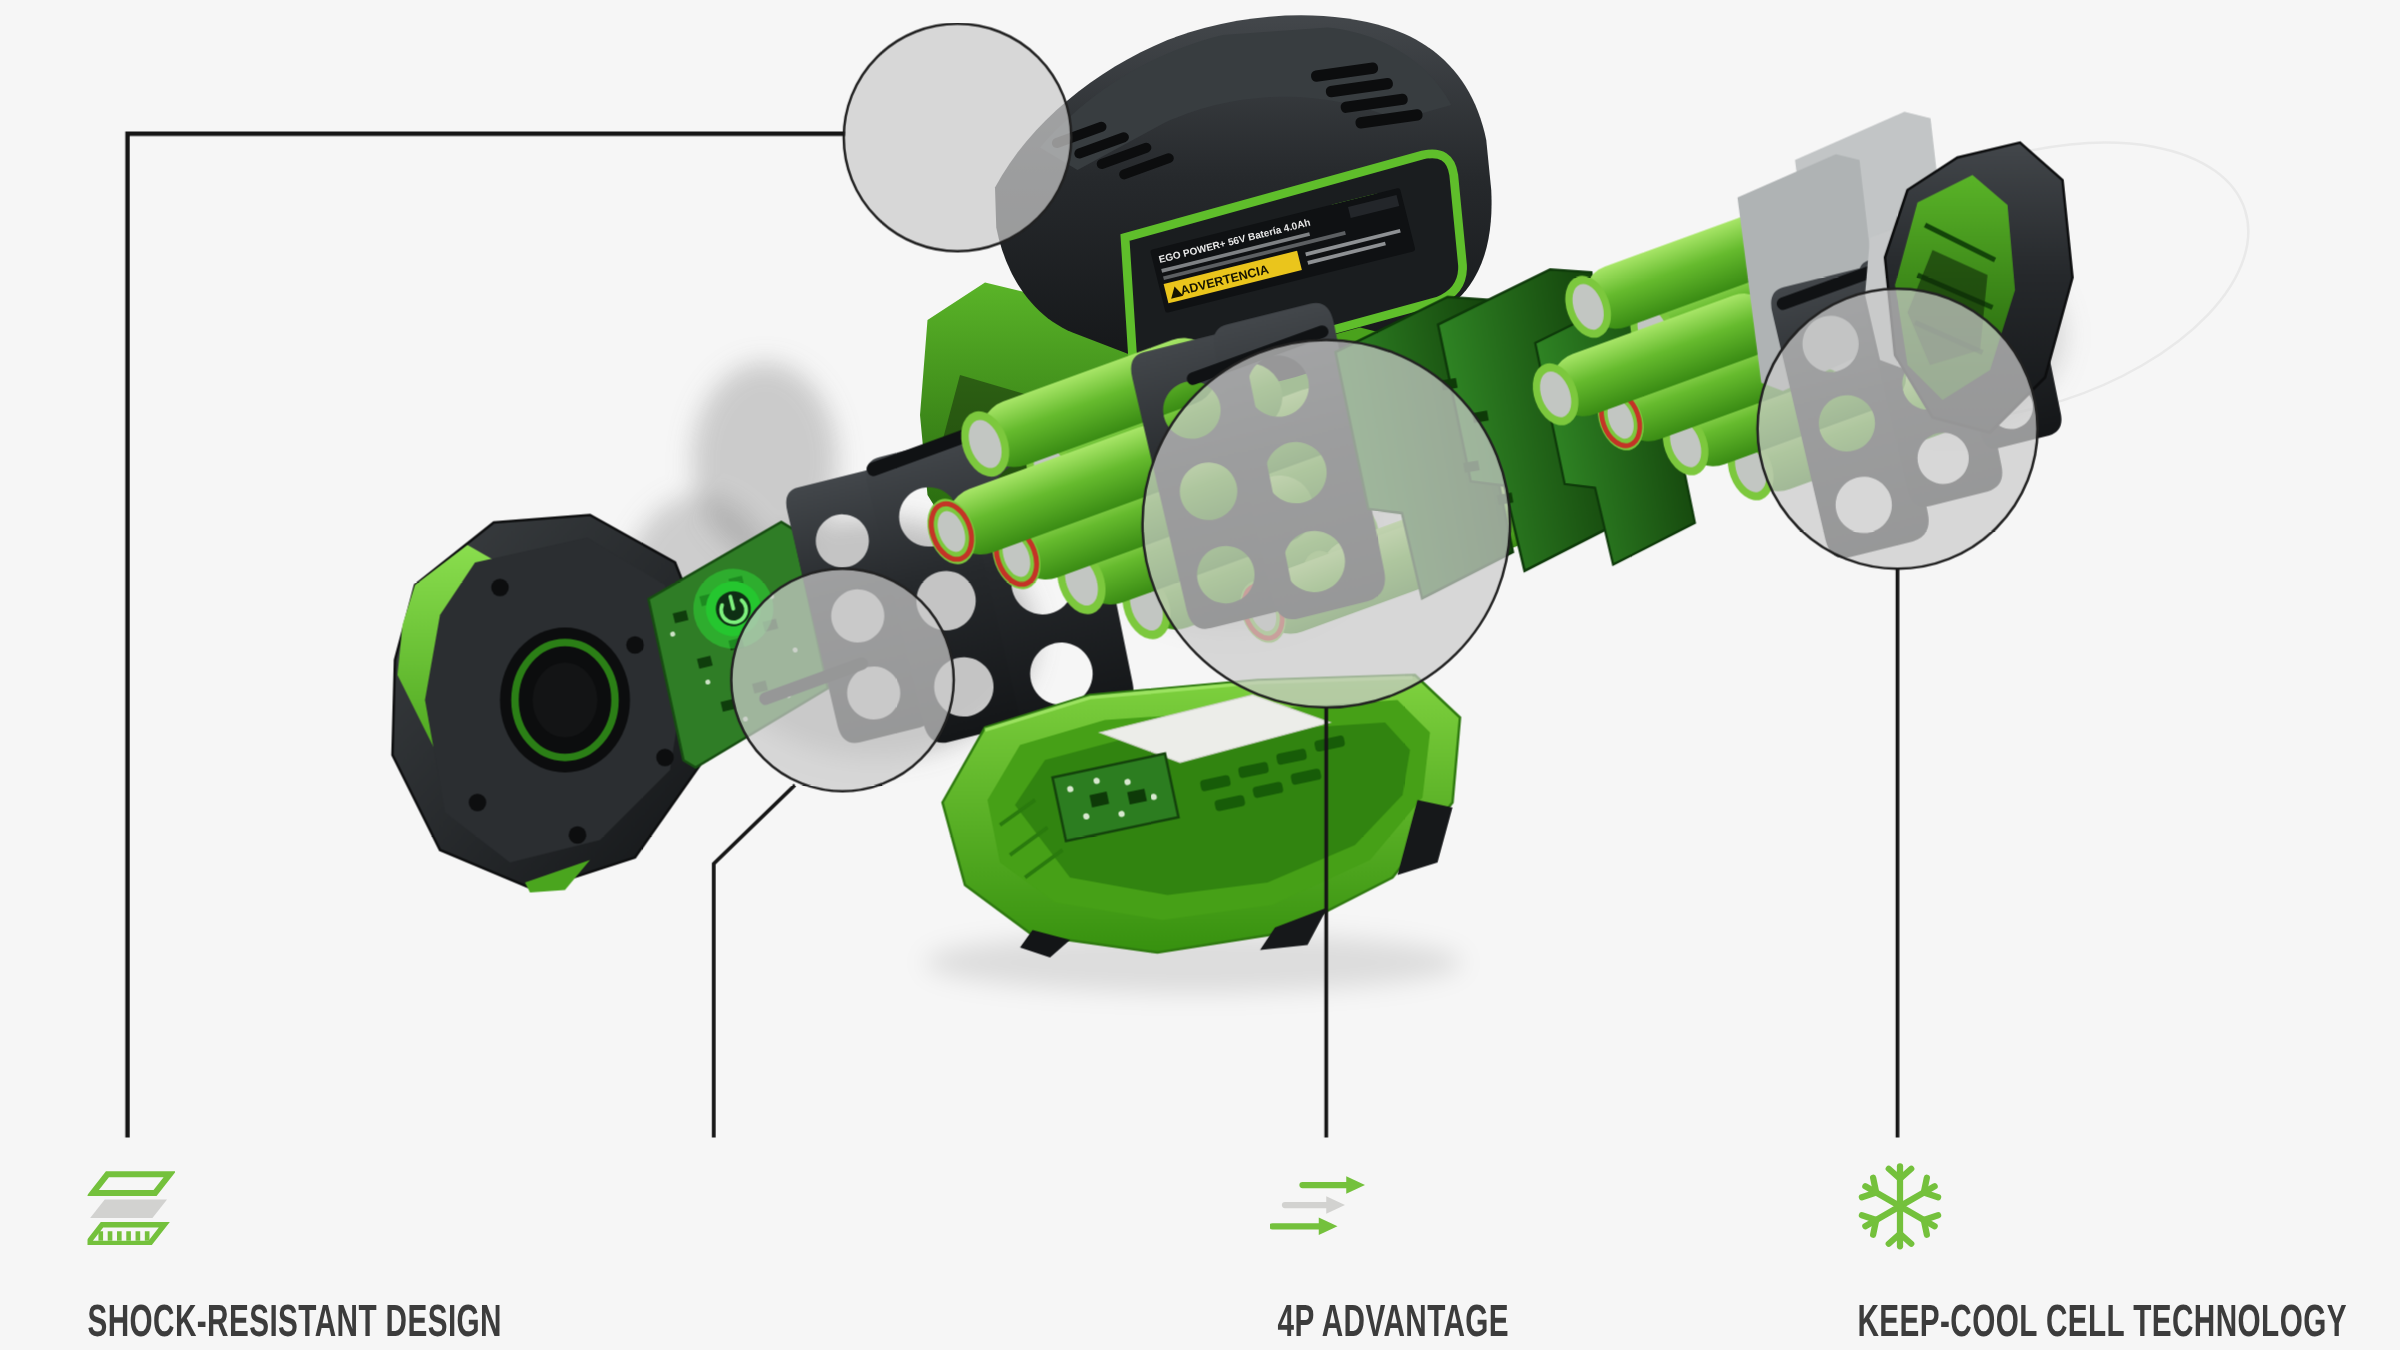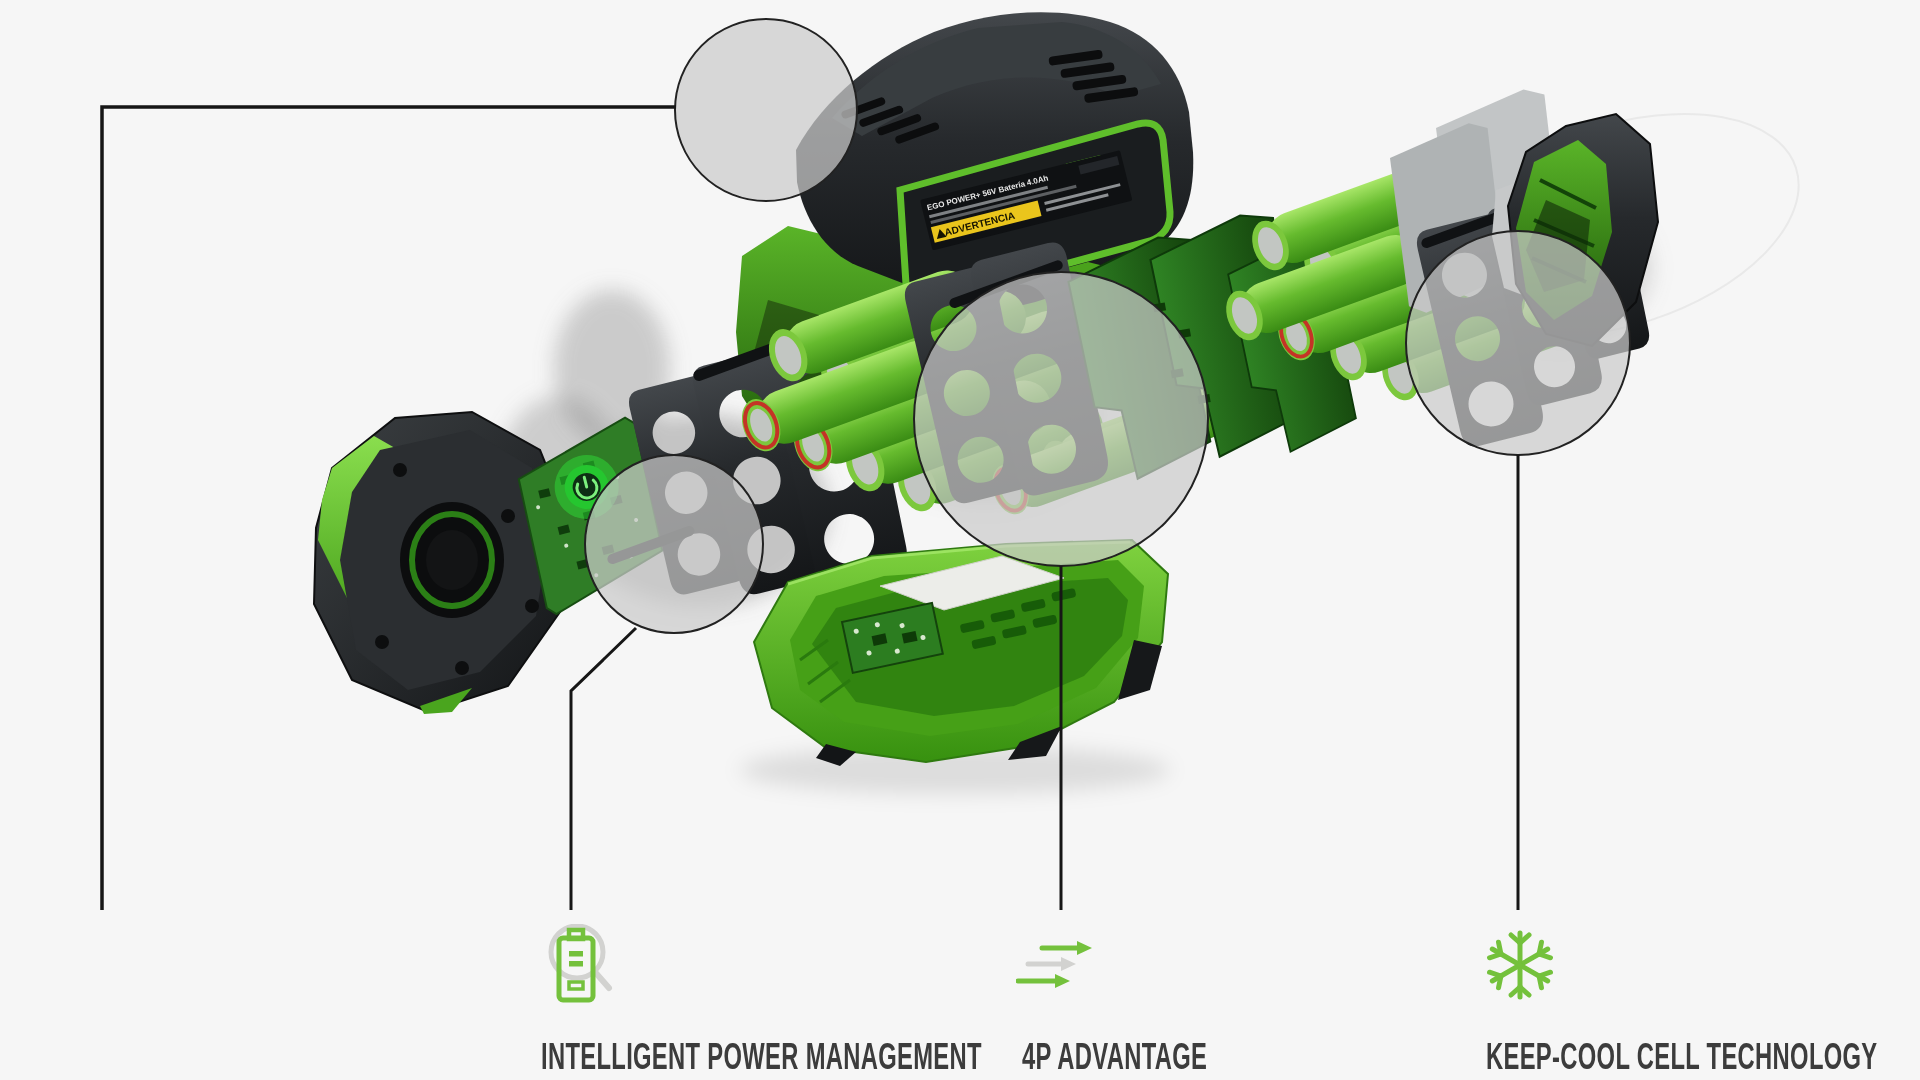--- a/index.html
+++ b/index.html
@@ -283,33 +283,37 @@
   </g>
 
   <g stroke="#161616" fill="none">
     <path stroke-width="3.5" d="M676 107 L102 107 L102 910"></path>
     <path stroke-width="3" d="M636 628 L571 691 L571 910"></path>
     <path stroke-width="3" d="M1061 566 L1061 910"></path>
     <path stroke-width="3" d="M1518 455 L1518 910"></path>
   </g>
 </svg>
 
-
-<div class="feature" style="left:541px;top:924px;width:470px;height:152px;">
-  <svg class="feature-icon" width="80" height="86" viewBox="0 0 80 86">
-    <circle cx="36" cy="28" r="26" fill="none" stroke="#d2d2d0" stroke-width="5"></circle>
-    <line x1="54" y1="48" x2="68" y2="64" stroke="#d2d2d0" stroke-width="6" stroke-linecap="round"></line>
-    <rect x="28" y="6" width="14" height="9" fill="none" stroke="#74c13c" stroke-width="4.5"></rect>
-    <rect x="18" y="14" width="34" height="62" rx="4" fill="none" stroke="#74c13c" stroke-width="5"></rect>
-    <rect x="28" y="27" width="14" height="5.5" fill="#74c13c"></rect>
-    <rect x="28" y="37" width="14" height="5.5" fill="#74c13c"></rect>
-    <rect x="28" y="58" width="14" height="7" fill="none" stroke="#74c13c" stroke-width="3.5"></rect>
+<div class="feature" style="left:70px;top:936px;width:420px;height:140px;">
+  <svg class="feature-icon" width="70" height="60" viewBox="0 0 66 56">
+    <polygon points="4,17 15,3 62,3 51,17" fill="none" stroke="#74c13c" stroke-width="4.5"></polygon>
+    <polygon points="2,36 13,22 60,22 49,36" fill="#d2d2d0"></polygon>
+    <polygon points="0,55 11,41 58,41 47,55" fill="none" stroke="#74c13c" stroke-width="4"></polygon>
+    <g stroke="#74c13c" stroke-width="3.5">
+      <line x1="10" y1="46" x2="10" y2="53"></line>
+          <line x1="17" y1="46" x2="17" y2="53"></line>
+      <line x1="24" y1="46" x2="24" y2="53"></line>
+          <line x1="31" y1="46" x2="31" y2="53"></line>
+      <line x1="38" y1="46" x2="38" y2="53"></line>
+          <line x1="45" y1="46" x2="45" y2="53"></line>
+    </g>
   </svg>
-  <div class="feature-label" style="top:112px;">INTELLIGENT POWER MANAGEMENT</div>
+  <div class="feature-label" style="top:100px;">SHOCK-RESISTANT DESIGN</div>
 </div>
+
 
 <div class="feature" style="left:1016px;top:940px;width:220px;height:136px;text-decoration:underline;">
   <svg class="feature-icon" width="84" height="52" viewBox="0 0 84 52">
     <g stroke-linecap="round">
       <line x1="26" y1="8" x2="62" y2="8" stroke="#74c13c" stroke-width="5"></line>
       <polygon points="61,1 76,8 61,15" fill="#74c13c"></polygon>
       <line x1="12" y1="24" x2="46" y2="24" stroke="#d2d2d0" stroke-width="5"></line>
       <polygon points="45,17 60,24 45,31" fill="#d2d2d0"></polygon>
       <line x1="2" y1="41" x2="40" y2="41" stroke="#74c13c" stroke-width="5"></line>
       <polygon points="39,34 54,41 39,48" fill="#74c13c"></polygon>

